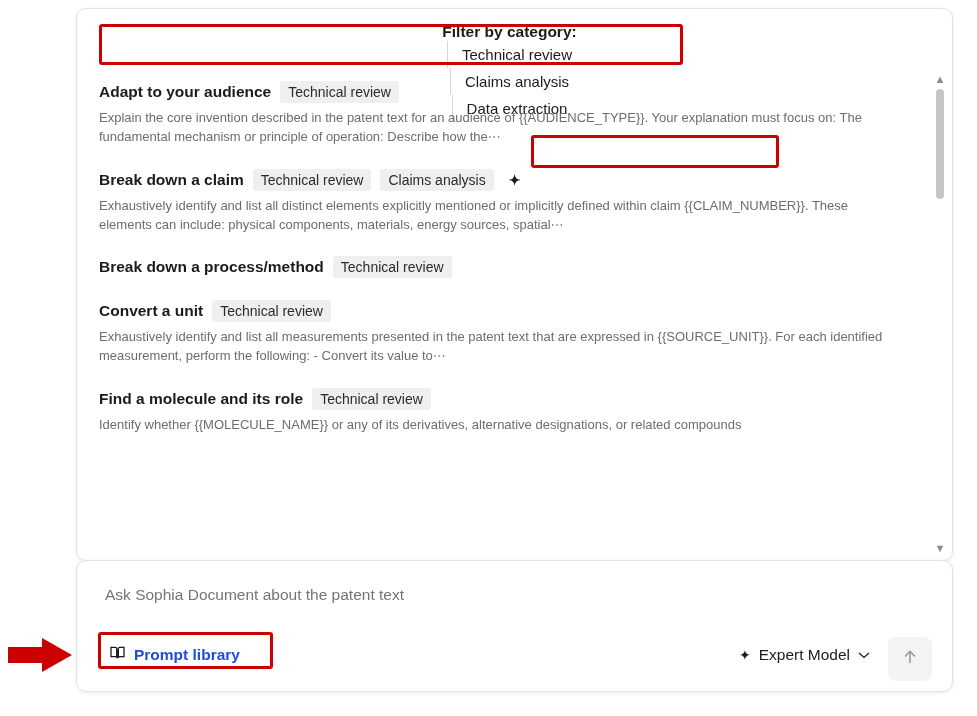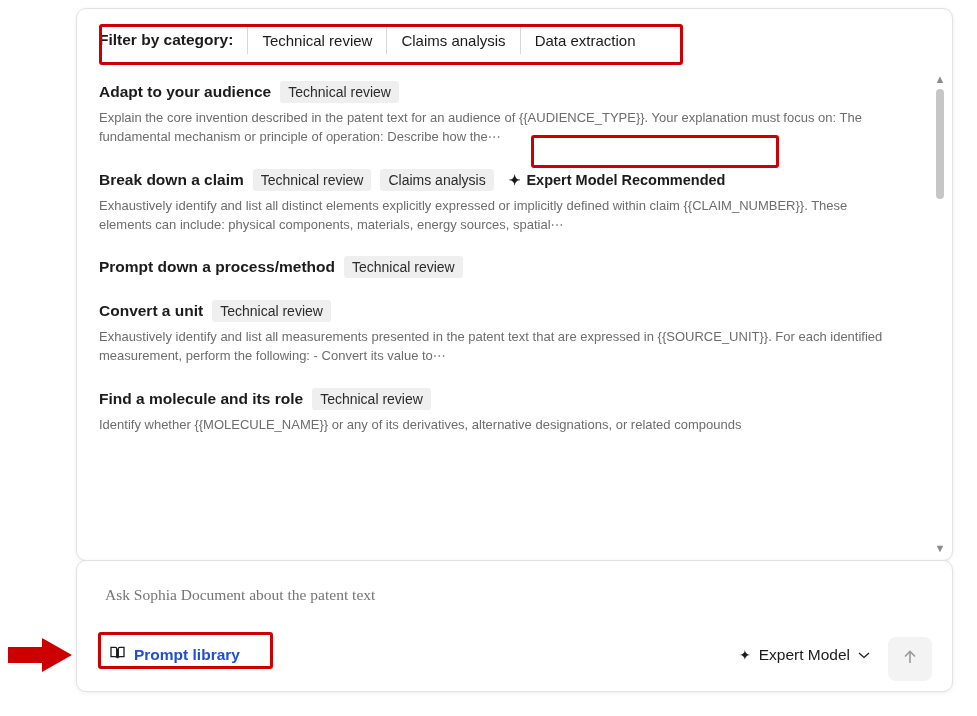--- a/index.html
+++ b/index.html
@@ -32,20 +32,21 @@
     box-shadow: 0 1px 4px rgba(0,0,0,0.07);
     overflow: hidden;
   }
 
   .filter-row {
     display: flex;
     align-items: center;
     gap: 0;
     padding: 14px 18px 10px 22px;
     height: 58px;
+    flex-direction: column;
   }
   .filter-label {
     font-size: 15.5px;
     color: #1b1b1b;
     font-weight: bold;
     margin-right: 14px;
     white-space: nowrap;
   }
   .cat-chip {
     font-size: 15px;
@@ -183,21 +184,21 @@
     border-radius: 10px;
     box-shadow: 0 1px 4px rgba(0,0,0,0.07);
   }
   .composer-input {
     position: absolute;
     left: 26px;
     top: 24px;
     width: 700px;
     border: none;
     outline: none;
-    font-family: Liberation Serif, serif;
+    font-family: Liberation Sans, sans-serif;
     font-size: 15.5px;
     color: #6d6d6d;
     background: transparent;
   }
   .composer-bar {
     position: absolute;
     left: 0;
     right: 0;
     bottom: 0;
     height: 62px;
@@ -291,29 +292,28 @@
           <div class="pi-desc">Explain the core invention described in the patent text for an audience of {{AUDIENCE_TYPE}}. Your explanation must focus on: The fundamental mechanism or principle of operation: Describe how the⋯</div>
         </div>
 
         <div class="prompt-item">
           <div class="pi-head">
             <span class="pi-title">Break down a claim</span>
             <span class="tag">Technical review</span>
             <span class="tag">Claims analysis</span>
             <span class="expert-tag">
               <span class="bolt">✦</span>
-              <span>Expert Model Recommended</span>
             </span>
           </div>
-          <div class="pi-desc">Exhaustively identify and list all distinct elements explicitly expressed or implicitly defined within claim {{CLAIM_NUMBER}}. These elements can include: physical components, materials, energy sources, spatial⋯</div>
-        </div>
-
-        <div class="prompt-item">
-          <div class="pi-head">
-            <span class="pi-title">Prompt down a process/method</span>
+          <div class="pi-desc">Exhaustively identify and list all distinct elements explicitly mentioned or implicitly defined within claim {{CLAIM_NUMBER}}. These elements can include: physical components, materials, energy sources, spatial⋯</div>
+        </div>
+
+        <div class="prompt-item">
+          <div class="pi-head">
+            <span class="pi-title">Break down a process/method</span>
             <span class="tag">Technical review</span>
           </div>
         </div>
 
         <div class="prompt-item">
           <div class="pi-head">
             <span class="pi-title">Convert a unit</span>
             <span class="tag">Technical review</span>
           </div>
           <div class="pi-desc">Exhaustively identify and list all measurements presented in the patent text that are expressed in {{SOURCE_UNIT}}. For each identified measurement, perform the following: - Convert its value to⋯</div>

